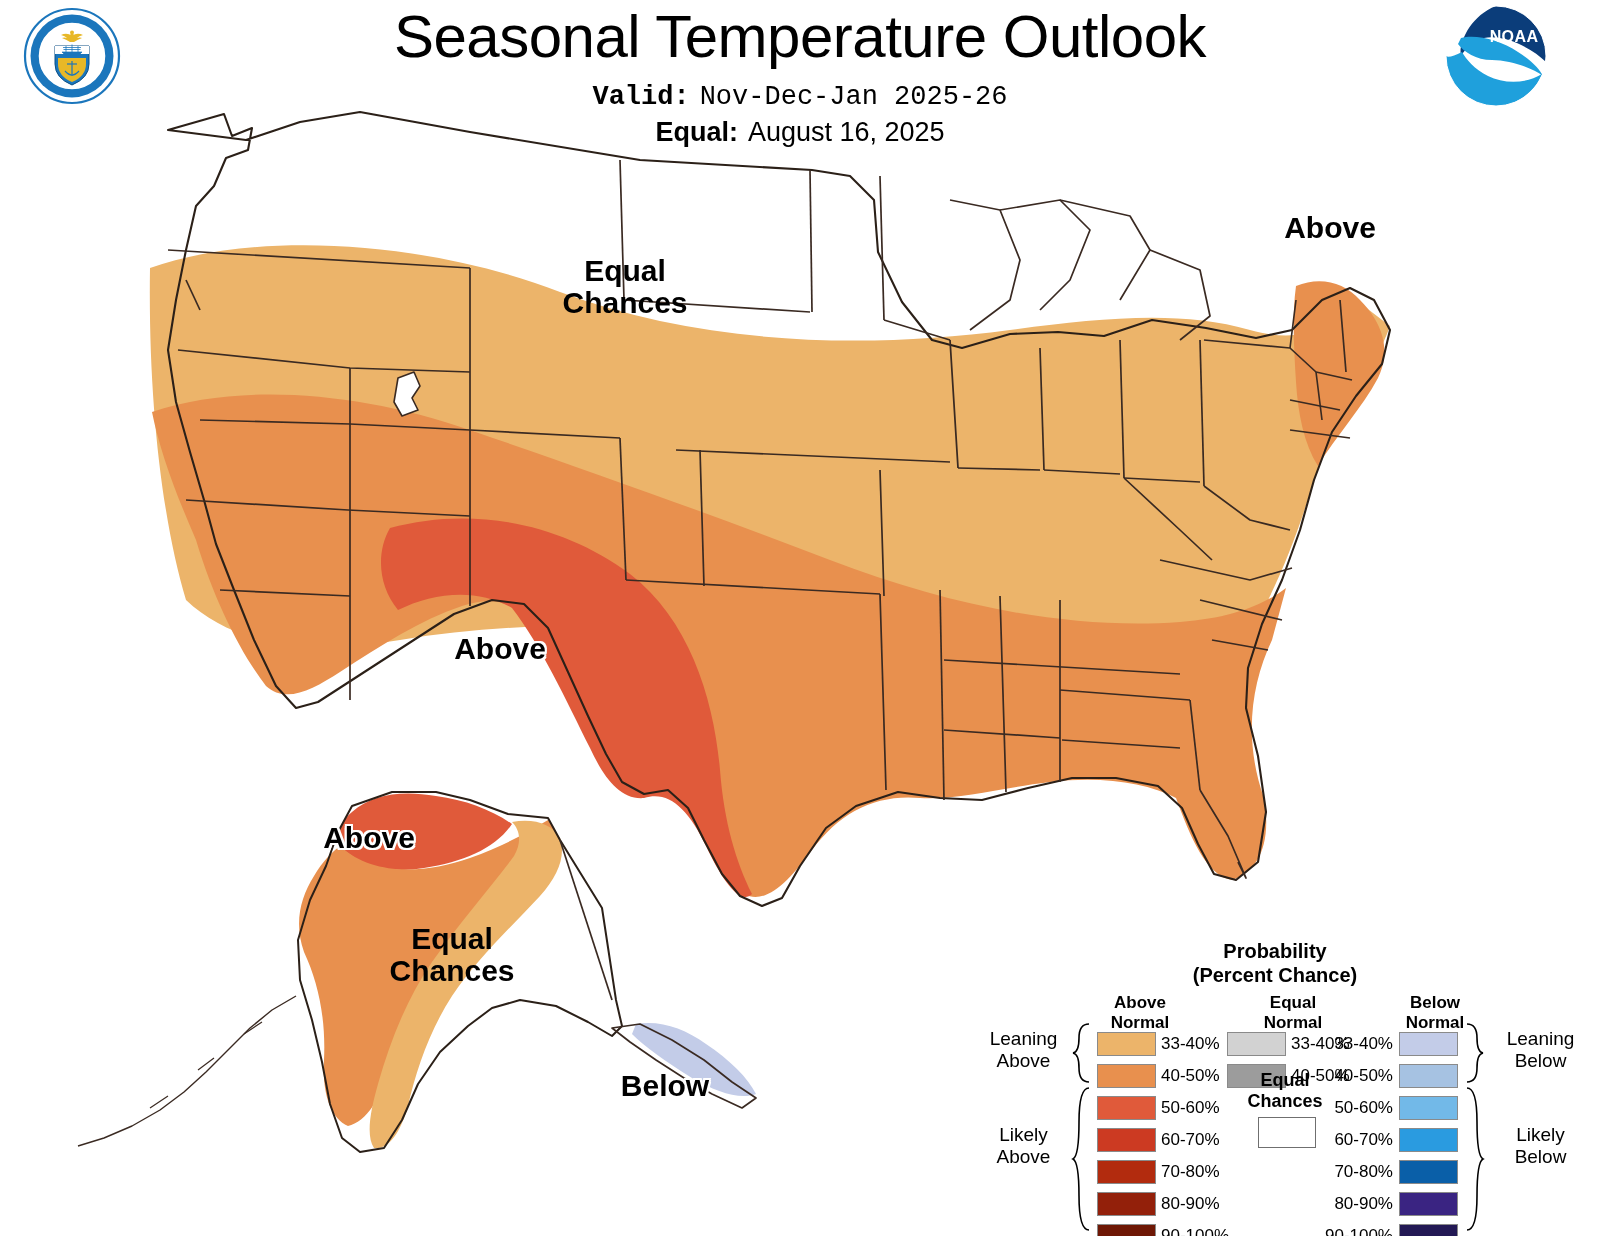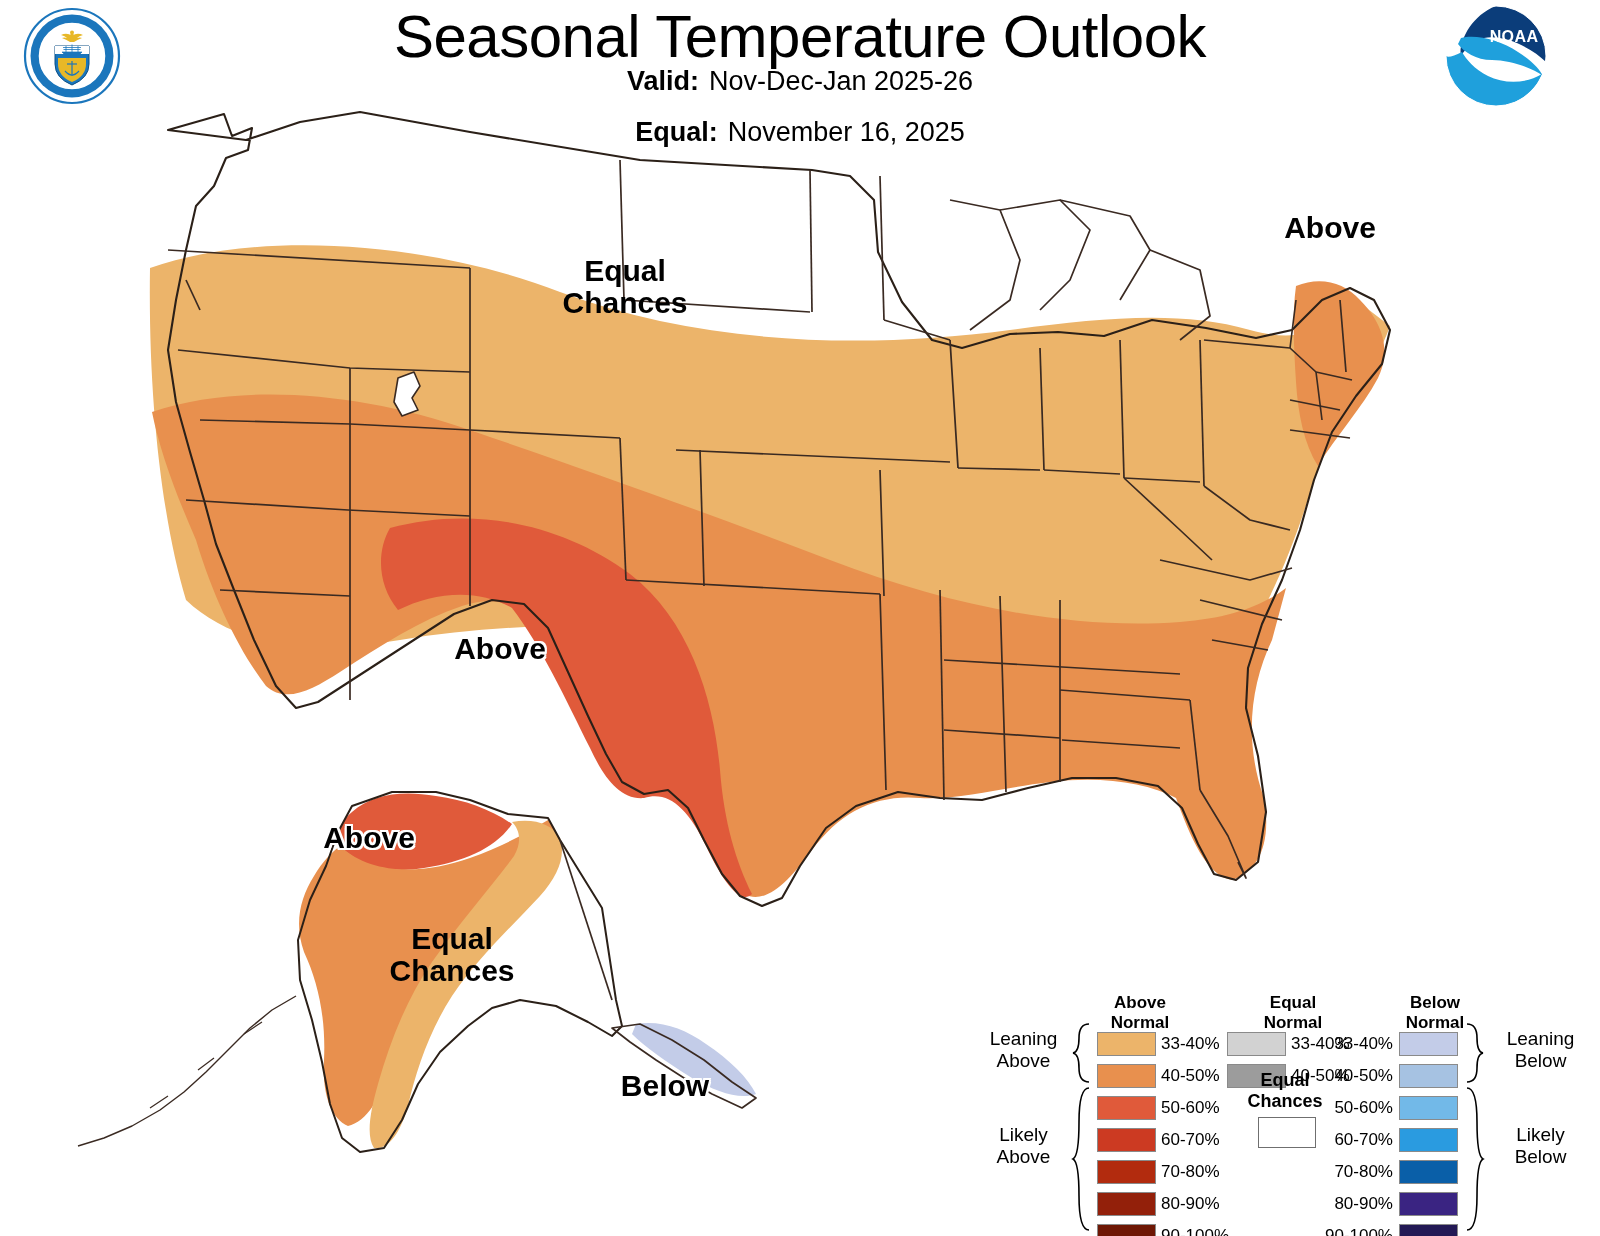--- a/index.html
+++ b/index.html
@@ -11,21 +11,21 @@
   }
   .stage{position:absolute;left:0;top:0;width:1600px;height:1236px;}
 
   
   #title{
     position:absolute;left:0;top:2px;width:1600px;text-align:center;
     font-size:60px;font-weight:400;letter-spacing:-0.5px;
     font-family:"Liberation Sans", sans-serif;
   }
   .subline{position:absolute;width:1600px;text-align:center;font-size:27px;}
-  #valid-line{top:66px;}
+  #valid-line{top:82px;font-family:Liberation Mono, monospace;}
   #issued-line{top:117px;}
   .sub-key{font-weight:bold;}
   .sub-val{font-weight:400;margin-left:10px;}
 
   
   #doc-seal{position:absolute;left:22px;top:6px;width:100px;height:100px;}
   #noaa-logo{position:absolute;left:1444px;top:4px;width:104px;height:104px;}
 
   
   #map-svg{position:absolute;left:0;top:0;width:1600px;height:1236px;}
@@ -132,21 +132,21 @@
     </g>
     <circle cx="52" cy="52" r="50" fill="none" stroke="#ffffff" stroke-width="1"></circle>
     <text x="70" y="38" font-family="'Liberation Sans',sans-serif" font-size="16" font-weight="bold" fill="#ffffff" text-anchor="middle" letter-spacing="0.4">NOAA</text>
   </svg>
 
   <div id="title">Seasonal Temperature Outlook</div>
   <div class="subline" id="valid-line">
     <span class="sub-key">Valid:</span><span class="sub-val">Nov-Dec-Jan 2025-26</span>
   </div>
   <div class="subline" id="issued-line">
-    <span class="sub-key">Equal:</span><span class="sub-val">November 16, 2025</span>
+    <span class="sub-key">Equal:</span><span class="sub-val">August 16, 2025</span>
   </div>
 
   <svg id="map-svg" viewBox="0 0 1600 1236">
     <defs>
       <clipPath id="conusClip">
         <path d="M150 310 L168 250 L178 170 L196 132 L228 120 L246 140 L300 122 L360 112
                  L470 132 L640 160 L812 170 L848 176 L872 200 L876 250 L900 300 L930 340
                  L960 348 L1010 332 L1062 330 L1100 334 L1150 318 L1200 326 L1255 336
                  L1290 330 L1320 300 L1350 286 L1372 300 L1390 330 L1382 362 L1354 396
                  L1330 430 L1320 470 L1310 520 L1292 566 L1272 600 L1250 640 L1240 700
@@ -344,20 +344,22 @@
       <div class="map-label" style="left: 410px; top: 633px; width: 180px;">Above</div>
       <div class="map-label" style="left: 1240px; top: 212px; width: 180px;">Above</div>
       <div class="map-label" style="left: 279px; top: 822px; width: 180px;">Above</div>
       <div class="map-label plain" style="left: 362px; top: 923px; width: 180px;">Equal
 Chances</div>
       <div class="map-label" style="left: 575px; top: 1070px; width: 180px;">Below</div>
     </div>
 
   <div id="legend">
 
+    <div id="legend-title">Probability
+(Percent Chance)</div>
 
     <div class="col-head" id="head-above">Above
 Normal</div>
     <div class="col-head" id="head-near">Equal
 Normal</div>
     <div class="col-head" id="head-below">Below
 Normal</div>
 
     <div id="col-above">
         <div class="sw" style="left: 122px; top: 92px; background: rgb(236, 180, 106);"></div>

